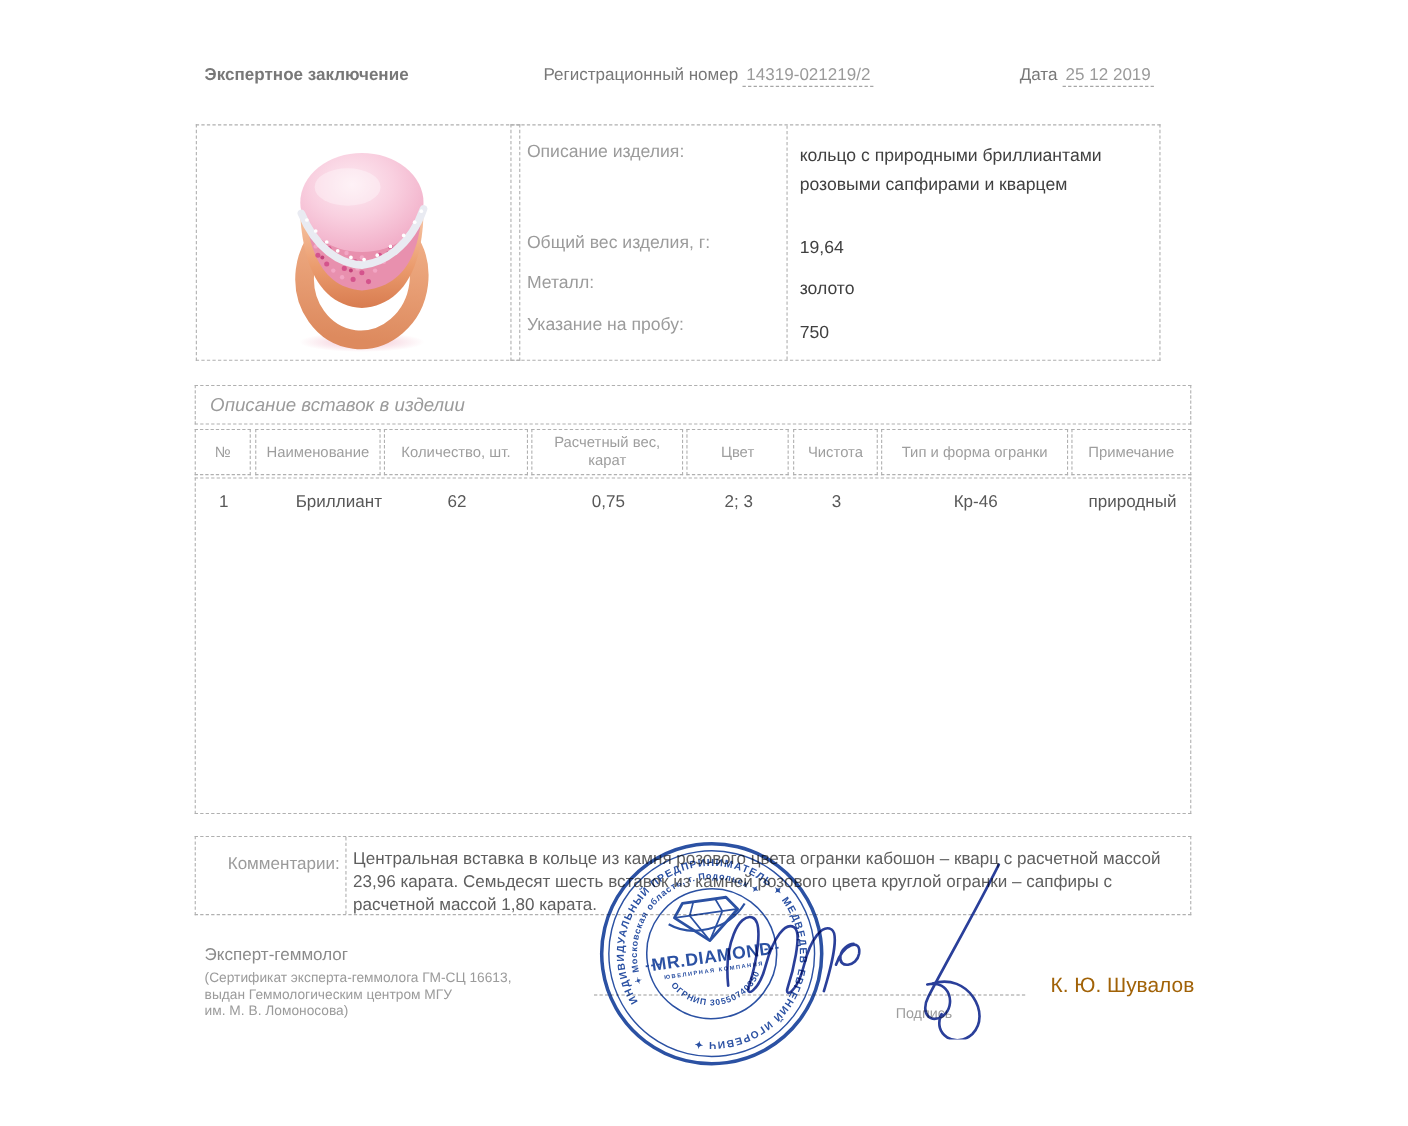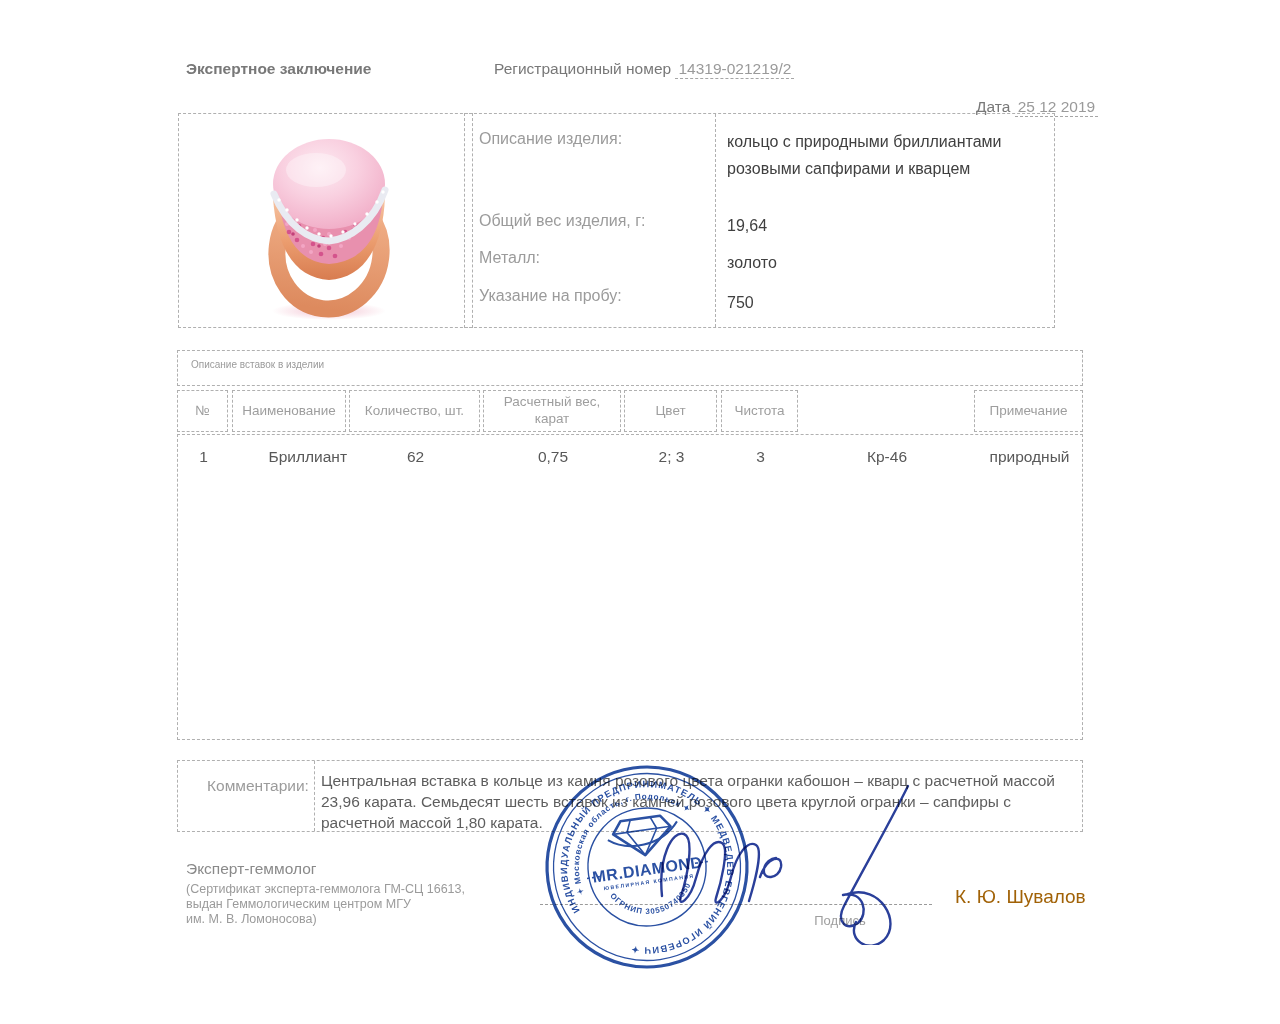--- a/index.html
+++ b/index.html
@@ -5,49 +5,49 @@
   * { margin:0; padding:0; box-sizing:border-box; }
   html,body { background:#ffffff; }
   .page {
     position:relative; width:1280px; height:1012px; background:#ffffff;
     font-family:"Liberation Sans", sans-serif; overflow:hidden;
   }
   
   .hdr-item { position:absolute; top:60px; font-size:15.5px; color:#787878; white-space:nowrap; }
   .hdr-title { left:186px; font-weight:bold; }
   .hdr-reg { left:494px; }
-  .hdr-date { left:976px;margin-top:38px; }
+  .hdr-date { left:927px; }
   .hdr-label { font-weight:normal; color:#787878; }
   .hdr-underlined { color:#9a9a9a; border-bottom:1px dashed #a6a6a6; padding:0 3px 1px 3px; }
   
   .dbox { position:absolute; border:1px dashed #b0b0b0; }
   .photo-box { left:178px; top:113px; width:295px; height:215px; }
   .desc-box  { left:464px; top:113px; width:591px; height:215px; }
   .desc-divider { position:absolute; left:250px; top:0; bottom:0; border-left:1px dashed #b0b0b0; }
   .desc-label { position:absolute; left:14px; font-size:16px; color:#9b9b9b; white-space:nowrap; }
   .desc-value { position:absolute; left:262px; font-size:16px; color:#404040; line-height:27px; width:320px; }
   
   .tbl-title { left:177px; top:350px; width:906px; height:36px; }
-  .tbl-title span { position:absolute; left:13px; top:8px; font-size:10px; color:#9b9b9b; }
+  .tbl-title span { position:absolute; left:13px; top:8px; font-size:17px; color:#9b9b9b;font-style:italic; }
   .th { position:absolute; top:390px; height:42px; border:1px dashed #b0b0b0;
         display:flex; align-items:center; justify-content:center; text-align:center;
         font-size:13.5px; color:#9e9e9e; line-height:1.25; padding:2px; }
   .tbl-body { left:177px; top:434px; width:906px; height:306px; }
   .td { position:absolute; top:13px; font-size:15.5px; color:#585858; text-align:center; }
   
   .c0 { left:177px;  width:51px;  }
   .c1 { left:232px;  width:114px; }
   .c2 { left:349px;  width:131px; }
   .c3 { left:483px;  width:138px; }
   .c4 { left:624px;  width:93px;  }
   .c5 { left:721px;  width:77px;  }
   .c6 { left:801px;  width:170px; }
   .c7 { left:974px;  width:109px; }
   .td.c0 { left:0;   width:51px;  }
-  .td.c1 { left:55px; width:114px; text-align:right; }
+  .td.c1 { left:73px; width:114px; text-align:center; }
   .td.c2 { left:172px; width:131px; }
   .td.c3 { left:306px; width:138px; }
   .td.c4 { left:447px; width:93px;  }
   .td.c5 { left:544px; width:77px;  }
   .td.c6 { left:624px; width:170px; }
   .td.c7 { left:797px; width:109px; }
   
   .comments-box { left:177px; top:760px; width:906px; height:72px; }
   .comments-divider { position:absolute; left:136px; top:0; bottom:0; border-left:1px dashed #b0b0b0; }
   .comments-label { position:absolute; left:9px; top:16px; font-size:15.5px; color:#9b9b9b;margin-left:20px; }
@@ -175,20 +175,21 @@
 
   <div class="dbox tbl-title">
     <span>Описание вставок в изделии</span>
   </div>
   <div class="th c0">№</div>
   <div class="th c1">Наименование</div>
   <div class="th c3">Расчетный вес, карат</div>
   <div class="th c2">Количество, шт.</div>
   <div class="th c4">Цвет</div>
   <div class="th c5">Чистота</div>
+  <div class="th c6">Тип и форма огранки</div>
   <div class="th c7">Примечание</div>
   <div class="dbox tbl-body">
     <div>
       <span class="td c0">1</span>
       <span class="td c1">Бриллиант</span>
       <span class="td c2">62</span>
       <span class="td c3">0,75</span>
       <span class="td c4">2; 3</span>
       <span class="td c5">3</span>
       <span class="td c6">Кр-46</span>

